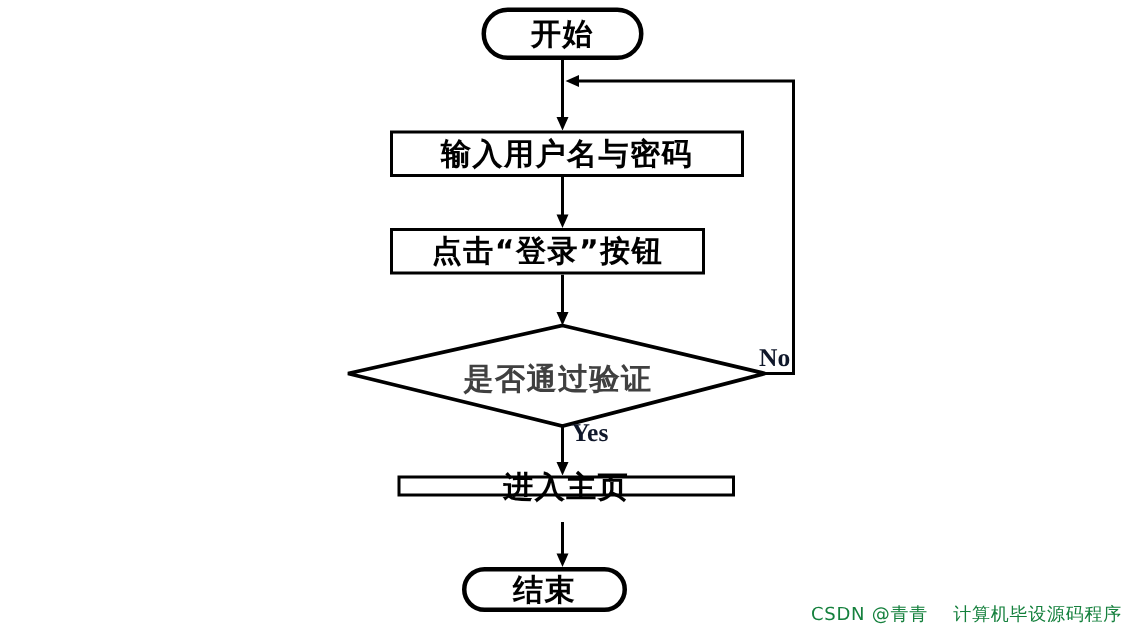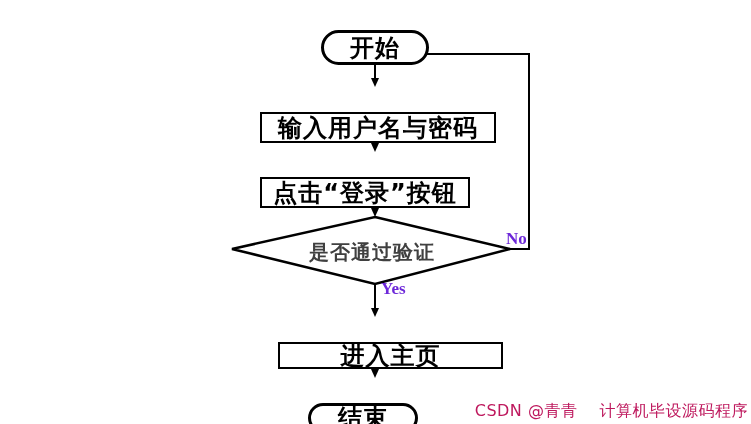--- a/index.html
+++ b/index.html
@@ -19,53 +19,52 @@
     position: absolute; left: 0; top: 0;
     width: 751px; height: 424px;
   }
   .node {
     position: absolute;
     display: flex; align-items: center; justify-content: center;
     background: #ffffff;
     border: 2.5px solid #000000;
     color: #000000;
     font-weight: bold;
-    font-size: 24px;
+    font-size: 20px;
     letter-spacing: 1px;
     white-space: nowrap;
-    margin-top: 25px;
   }
   .oval {
     border-width: 3px;
     border-radius: 20px;
   }
   .diamond-label {
     position: absolute;
     left: 236px; top: 239px; width: 272px;
     text-align: center;
     color: #404040;
     font-weight: bold;
     font-size: 20px;
     letter-spacing: 1px;
   }
   .edge-label {
     position: absolute;
-    color: #6d28d9;
+    color: #0f172a;
     font-family: "Liberation Serif", "DejaVu Serif", serif;
     font-weight: bold;
     font-size: 17px;
     line-height: 1;
   }
   .edge-label.yes { left: 381px; top: 280px; }
   .edge-label.no  { left: 506px; top: 230px; }
   .watermark {
     position: absolute;
     right: 3px; top: 401px;
-    color: #be185d;
-    font-size: 16px;
+    color: #15803d;
+    font-size: 12px;
     letter-spacing: 0.5px;
     white-space: nowrap;
   }
 </style>
 </head>
 <body>
 
 <div class="canvas">
 
   <svg class="svg-layer" width="751" height="424" viewBox="0 0 751 424" xmlns="http://www.w3.org/2000/svg">
@@ -92,21 +91,21 @@
   </svg>
 
   <div class="node oval" style="left:321px; top:5px; width:108px; height:35px;">开始</div>
 
   <div class="node" style="left:260px; top:87px; width:236px; height:31px;">输入用户名与密码</div>
 
   <div class="node" style="left:260px; top:152px; width:210px; height:31px;">点击“登录”按钮</div>
 
   <div class="diamond-label">是否通过验证</div>
 
-  <div class="node" style="left:278px; top:317px; width:225px; height:27px;">进入主页</div>
+  <div class="node" style="left:265px; top:317px; width:225px; height:14px;">进入主页</div>
 
   <div class="node oval" style="left:308px; top:378px; width:110px; height:30px;">结束</div>
 
   <div class="edge-label yes">Yes</div>
 
   <div class="edge-label no">No</div>
 
   <div class="watermark">CSDN @青青　 计算机毕设源码程序</div>
 
 </div>

